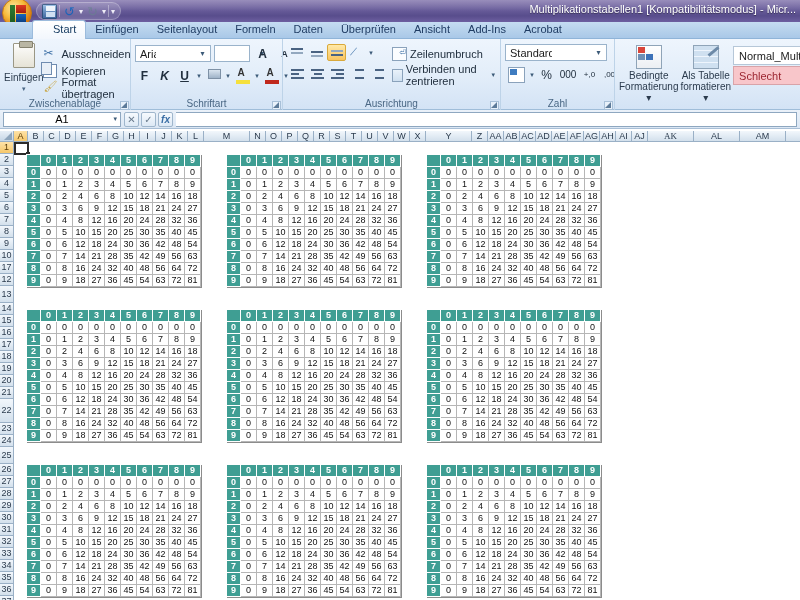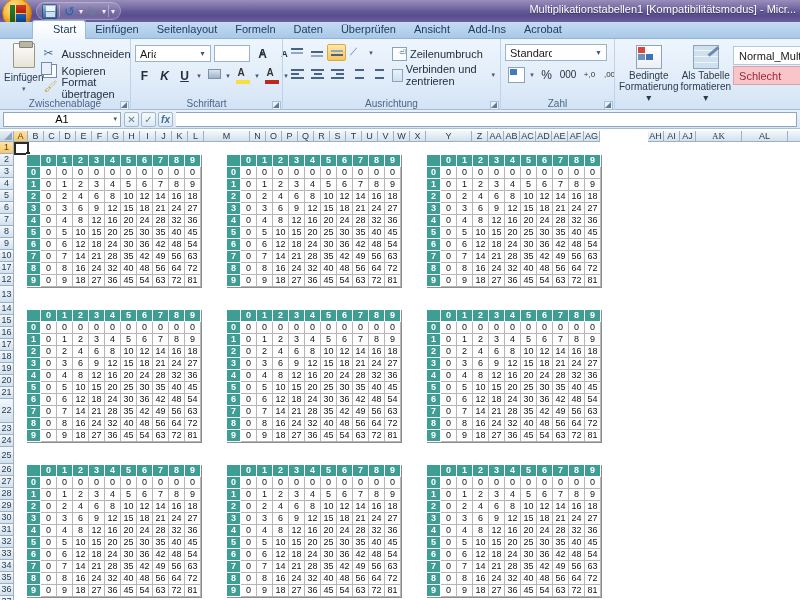--- a/index.html
+++ b/index.html
@@ -514,21 +514,21 @@
         <div class="colh" style="width: 16px;"><span>X</span></div>
         <div class="colh" style="width: 46px;"><span>Y</span></div>
         <div class="colh" style="width: 16px;"><span>Z</span></div>
         <div class="colh" style="width: 16px;"><span>AA</span></div>
         <div class="colh" style="width: 16px;"><span>AB</span></div>
         <div class="colh" style="width: 16px;"><span>AC</span></div>
         <div class="colh" style="width: 16px;"><span>AD</span></div>
         <div class="colh" style="width: 16px;"><span>AE</span></div>
         <div class="colh" style="width: 16px;"><span>AF</span></div>
         <div class="colh" style="width: 16px;"><span>AG</span></div>
-        <div class="colh" style="width: 16px; margin-left: 48px;"><span>AH</span></div>
+        <div class="colh" style="width: 16px;"><span>AH</span></div>
         <div class="colh" style="width: 16px;"><span>AI</span></div>
         <div class="colh" style="width: 16px;"><span>AJ</span></div>
         <div class="colh" style="width: 46px; font-family: Liberation Serif, serif;"><span>AK</span></div>
         <div class="colh" style="width: 46px;"><span>AL</span></div>
         <div class="colh" style="width: 46px;"><span>AM</span></div>
         <div class="colh" style="width: 46px;"></div>
       </div>
     <div class="rowhead" id="rowhead">
         <div class="rowh sel" style="height: 12px;">
           <span>1</span>

